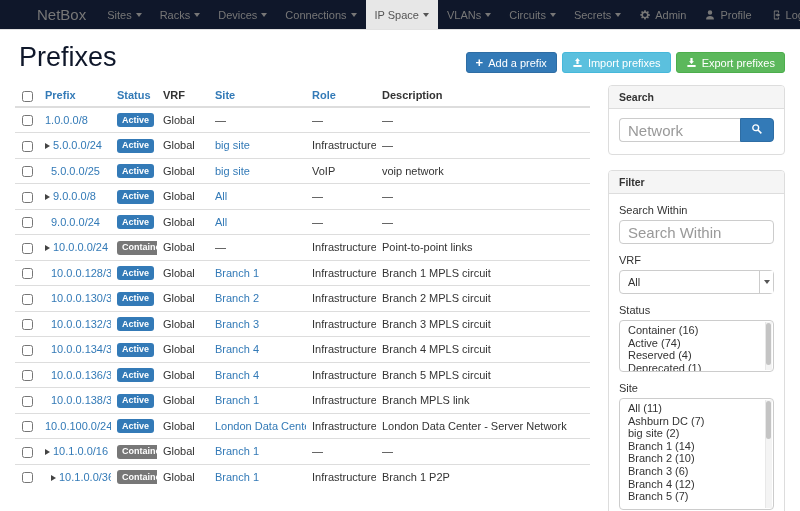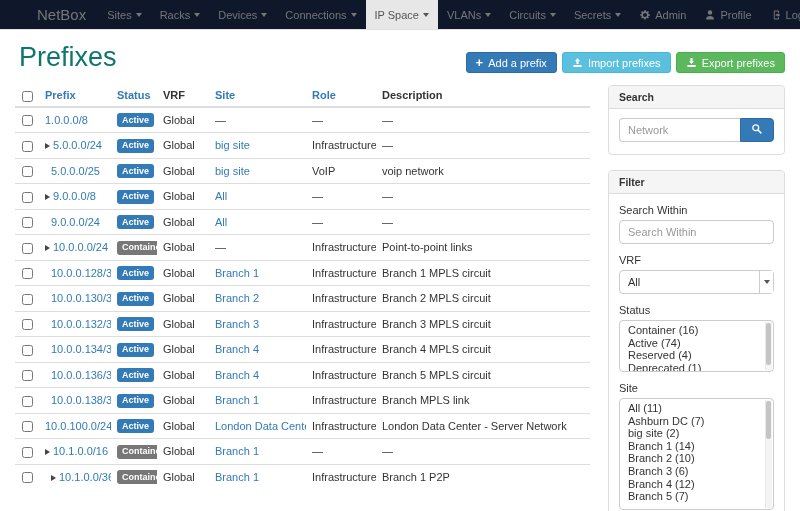--- a/index.html
+++ b/index.html
@@ -21,21 +21,21 @@
               color:#777; cursor:pointer; white-space:nowrap; }
   .nav-item.active { background:#e7e7e7; color:#555; }
   .caret { width:0; height:0; border-left:3px solid transparent; border-right:3px solid transparent;
            border-top:4px solid currentColor; margin-left:4px; display:inline-block; }
   .nav-spacer { flex:1; }
   .nav-ic { width:12px; height:12px; margin-right:4px; display:inline-flex; }
   .nav-ic svg { width:12px; height:12px; fill:#777; }
 
   
   .content { position:relative; padding:0 15px; }
-  .page-title { font-size:27px; font-weight:400; margin:12px 0 12px 4px; color:#0f766e; }
+  .page-title { font-size:27px; font-weight:400; margin:12px 0 12px 4px; color:#0f172a; }
   .toolbar { position:absolute; top:10px; right:15px; display:flex; gap:5px; }
   .btn { display:inline-flex; align-items:center; gap:5px; height:21px; padding:0 9px;
          border-radius:3px; font-size:11px; color:#fff; border:1px solid; cursor:pointer;
          font-family:inherit; }
   .btn-primary { background:#337ab7; border-color:#2e6da4; }
   .btn-info    { background:#5bc0de; border-color:#46b8da; }
   .btn-success { background:#5cb85c; border-color:#4cae4c; }
   .btn-ic { display:inline-flex; }
   .btn-ic svg { width:11px; height:11px; fill:#fff; }
   .plus { font-weight:700; font-size:13px; line-height:1; }
@@ -65,21 +65,21 @@
   a.dash { color:#333; cursor:default; }
 
   
   .sidebar { width:177px; flex:none; display:flex; flex-direction:column; gap:15px; font-size:11px; }
   .panel { border:1px solid #ddd; border-radius:4px; background:#fff; }
   .panel-header { background:#f5f5f5; border-bottom:1px solid #ddd; border-radius:3px 3px 0 0;
                   padding:5px 10px; font-weight:700; font-size:10.5px; color:#333; }
   .panel-body { padding:9px 10px 12px; }
   .input-group { display:flex; }
   .form-input { height:24px; border:1px solid #ccc; border-radius:4px; padding:0 8px;
-                font-size:11px; color:#333; width:100%; font-family:inherit; }
+                font-size:15px; color:#333; width:100%; font-family:inherit; }
   .form-input::placeholder { color:#999; }
   .input-group .form-input { border-radius:4px 0 0 4px; border-right:none; flex:1; min-width:0; }
   .search-btn { width:34px; height:24px; background:#337ab7; border:1px solid #2e6da4;
                 border-radius:0 4px 4px 0; display:flex; align-items:center; justify-content:center;
                 cursor:pointer; flex:none; }
   .search-btn svg { width:12px; height:12px; }
   .field-label { display:block; margin:10px 0 4px; color:#333; }
   .field-label.first { margin-top:1px; }
   .select-box { display:flex; height:24px; border:1px solid #ccc; border-radius:4px;
                 align-items:stretch; background:#fff; cursor:pointer; }

